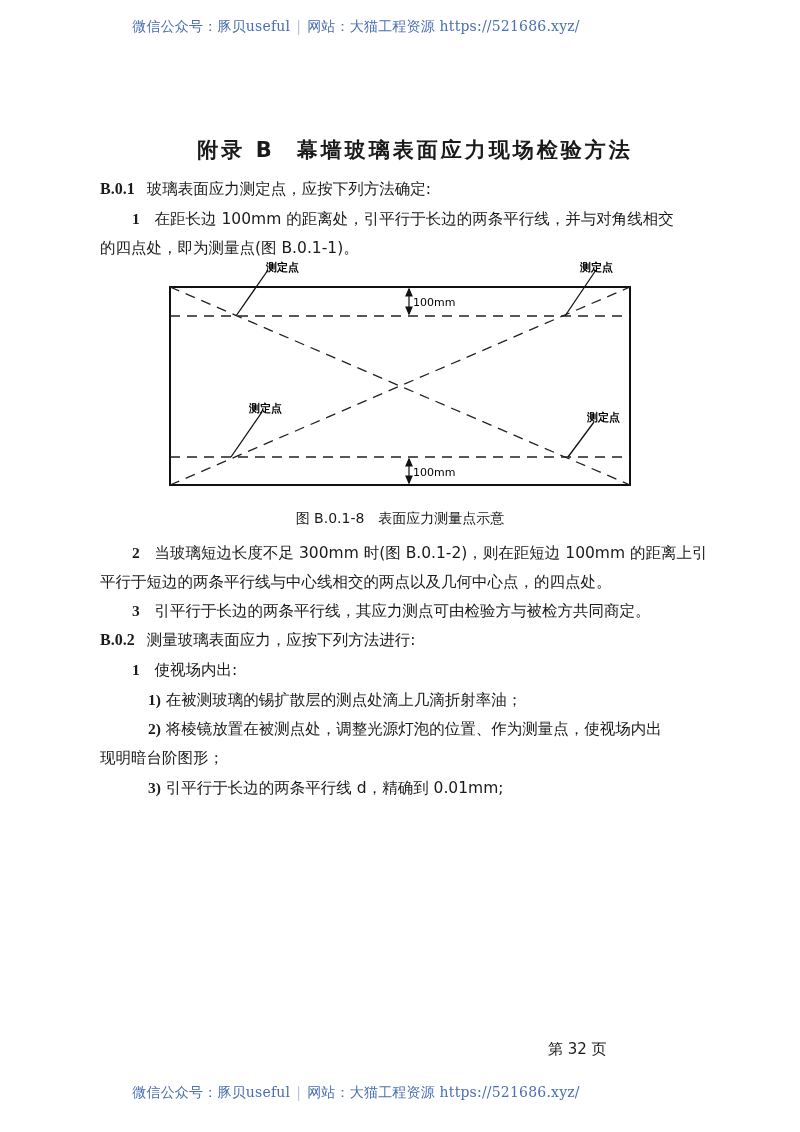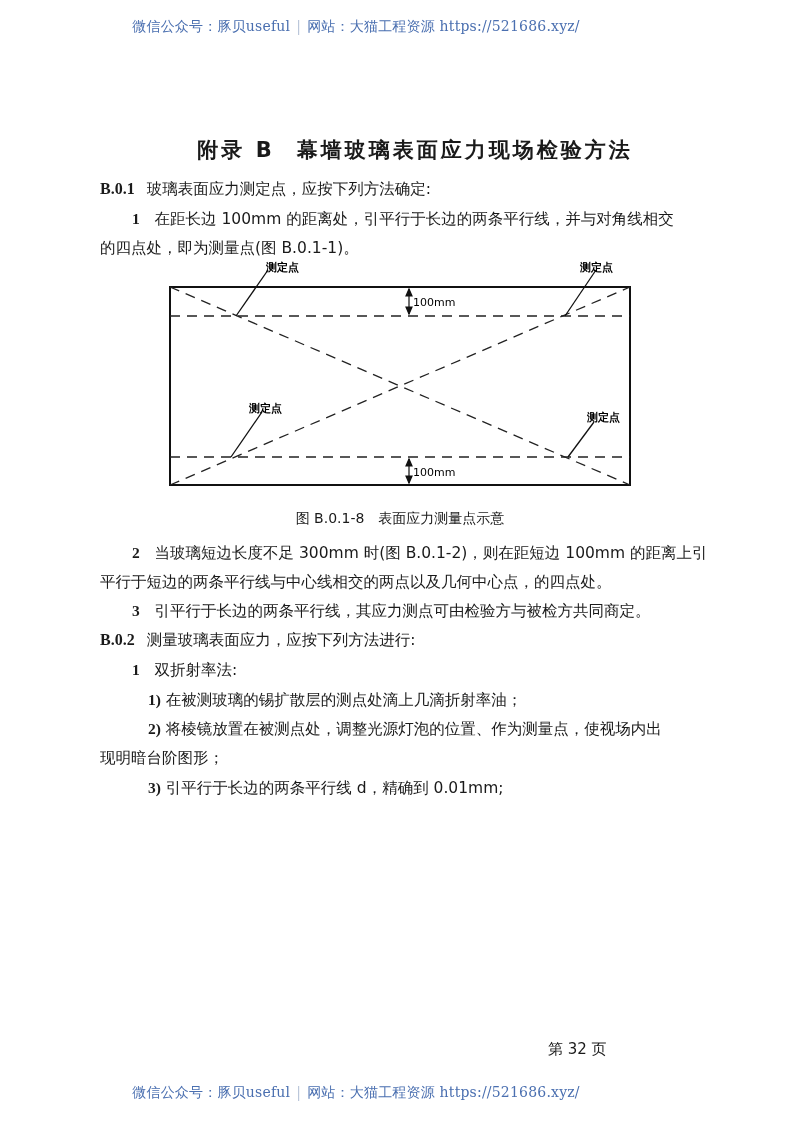--- a/index.html
+++ b/index.html
@@ -81,21 +81,21 @@
 </div>
 <div class="line" style="top:571px;">平行于短边的两条平行线与中心线相交的两点以及几何中心点，的四点处。</div>
 <div class="line in1" style="top:600px;">
   <span class="num">3</span>&nbsp;&nbsp;&nbsp;<span>引平行于长边的两条平行线，其应力测点可由检验方与被检方共同商定。</span>
 </div>
 
 <div class="line" style="top:629px;">
   <span class="sec">B.0.2</span><span>测量玻璃表面应力，应按下列方法进行:</span>
 </div>
 <div class="line in1" style="top:659px;">
-  <span class="num">1</span>&nbsp;&nbsp;&nbsp;<span>双折射率法:</span>
+  <span class="num">1</span>&nbsp;&nbsp;&nbsp;<span>使视场内出:</span>
 </div>
 <div class="line in2" style="top:689px;">
   <span class="num">1)</span>&nbsp;<span>在被测玻璃的锡扩散层的测点处滴上几滴折射率油；</span>
 </div>
 <div class="line in2" style="top:718px;">
   <span class="num">2)</span>&nbsp;<span>将棱镜放置在被测点处，调整光源灯泡的位置、作为测量点，使视场内出</span>
 </div>
 <div class="line" style="top:747px;">现明暗台阶图形；</div>
 <div class="line in2" style="top:777px;">
   <span class="num">3)</span>&nbsp;<span>引平行于长边的两条平行线 d，精确到 0.01mm;</span>

